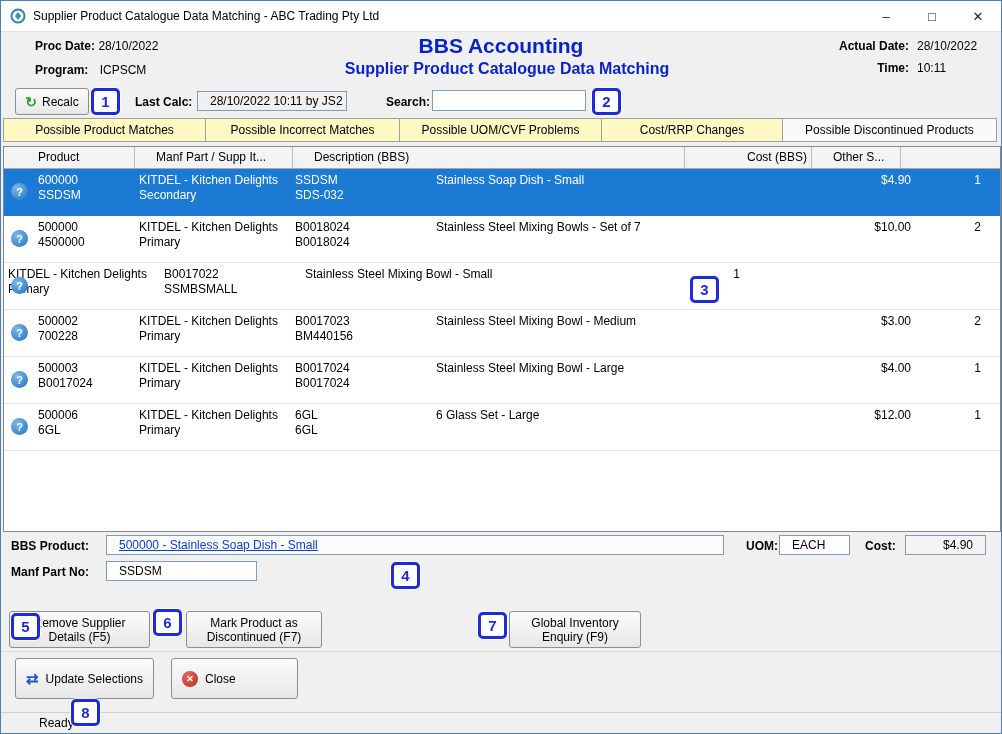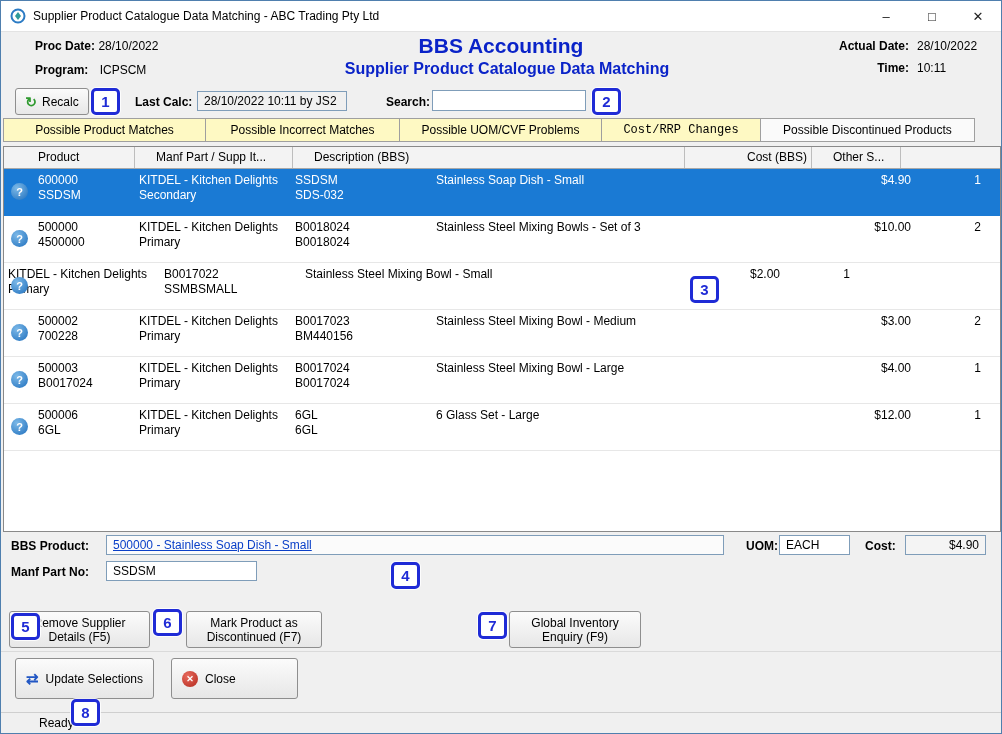--- a/index.html
+++ b/index.html
@@ -27,21 +27,21 @@
     grid-template-columns:auto 72px;column-gap:8px;row-gap:8px;}
   .right-info .lbl{text-align:right;}
   
   .toolbar{position:absolute;top:86px;left:0;right:0;height:30px;background:#f0f0f0;}
   .btn{box-sizing:border-box;border:1px solid #8e8e8e;border-radius:3px;
     background:linear-gradient(#fbfbfb,#e7e7e7);display:flex;align-items:center;
     justify-content:center;cursor:default;}
   .recalc-btn{position:absolute;left:14px;top:1px;width:74px;height:27px;gap:5px;}
   .recalc-icon{color:#2f9a2f;font-weight:bold;font-size:14px;line-height:14px;}
   .field{box-sizing:border-box;border:1px solid #7f9db9;font-size:12px;
-    padding:2px 6px;white-space:nowrap;overflow:hidden;background:#fff;}
+    padding:2px 12px;white-space:nowrap;overflow:hidden;background:#fff;}
   .lastcalc-label{position:absolute;left:134px;top:8px;}
   .lastcalc-field{position:absolute;left:196px;top:4px;width:150px;height:20px;background:#f0f0f0;}
   .search-label{position:absolute;left:385px;top:8px;}
   .search-input{position:absolute;left:431px;top:3px;width:154px;height:21px;box-sizing:border-box;
     border:1px solid #7f9db9;font-family:"Liberation Sans",sans-serif;font-size:12px;padding:2px 4px;}
   
   .tabs{position:absolute;top:117px;left:2px;right:2px;height:24px;display:flex;}
   .tab{box-sizing:border-box;border:1px solid #9f9f9f;margin-right:-1px;background:#fef9c3;
     display:flex;align-items:center;justify-content:center;white-space:nowrap;cursor:default;}
   .tab.active{background:#fafafa;}
@@ -152,21 +152,21 @@
     <span class="lbl lastcalc-label">Last Calc:</span>
     <div class="field lastcalc-field">28/10/2022 10:11 by JS2</div>
     <span class="lbl search-label">Search:</span>
     <input class="search-input" type="text" value="" style="">
   </div>
 
   <div class="tabs">
     <div class="tab" style="width:203px;">Possible Product Matches</div>
     <div class="tab" style="width:195px;">Possible Incorrect Matches</div>
     <div class="tab" style="width:203px;">Possible UOM/CVF Problems</div>
-    <div class="tab" style="width:160px;font-family:Liberation Mono, monospace;">Cost/RRP Changes</div>
+    <div class="tab" style="width:182px;">Cost/RRP Changes</div>
     <div class="tab active" style="width:215px;">Possible Discontinued Products</div>
   </div>
 
   <div class="grid">
     <div class="grid-header">
       <div class="gh w-product">Product</div>
       <div class="gh w-manf">Manf Part / Supp It...</div>
       <div class="gh w-desc">Description (BBS)</div>
       <div class="gh w-cost">Cost (BBS)</div>
       <div class="gh w-other">Other S...</div>
@@ -199,37 +199,36 @@
         <div>4500000</div>
       </div>
       <div class="cell w-supplier">
         <div>KITDEL - Kitchen Delights</div>
         <div>Primary</div>
       </div>
       <div class="cell w-manf">
         <div>B0018024</div>
         <div>B0018024</div>
       </div>
-      <div class="cell w-desc">Stainless Steel Mixing Bowls - Set of 3</div>
+      <div class="cell w-desc">Stainless Steel Mixing Bowls - Set of 7</div>
       <div class="cell w-cost">$10.00</div>
       <div class="cell w-other">2</div>
     </div>
 
     <div class="grid-row">
       <span class="q-icon">?</span>
       <div class="cell w-supplier">
         <div>KITDEL - Kitchen Delights</div>
         <div>Primary</div>
       </div>
       <div class="cell w-manf">
         <div>B0017022</div>
         <div>SSMBSMALL</div>
       </div>
       <div class="cell w-desc">Stainless Steel Mixing Bowl - Small</div>
-      <div class="cell w-cost">$2.00</div>
       <div class="cell w-other">1</div>
     </div>
 
     <div class="grid-row">
       <span class="q-icon">?</span>
       <div class="cell w-product">
         <div>500002</div>
         <div>700228</div>
       </div>
       <div class="cell w-supplier">

